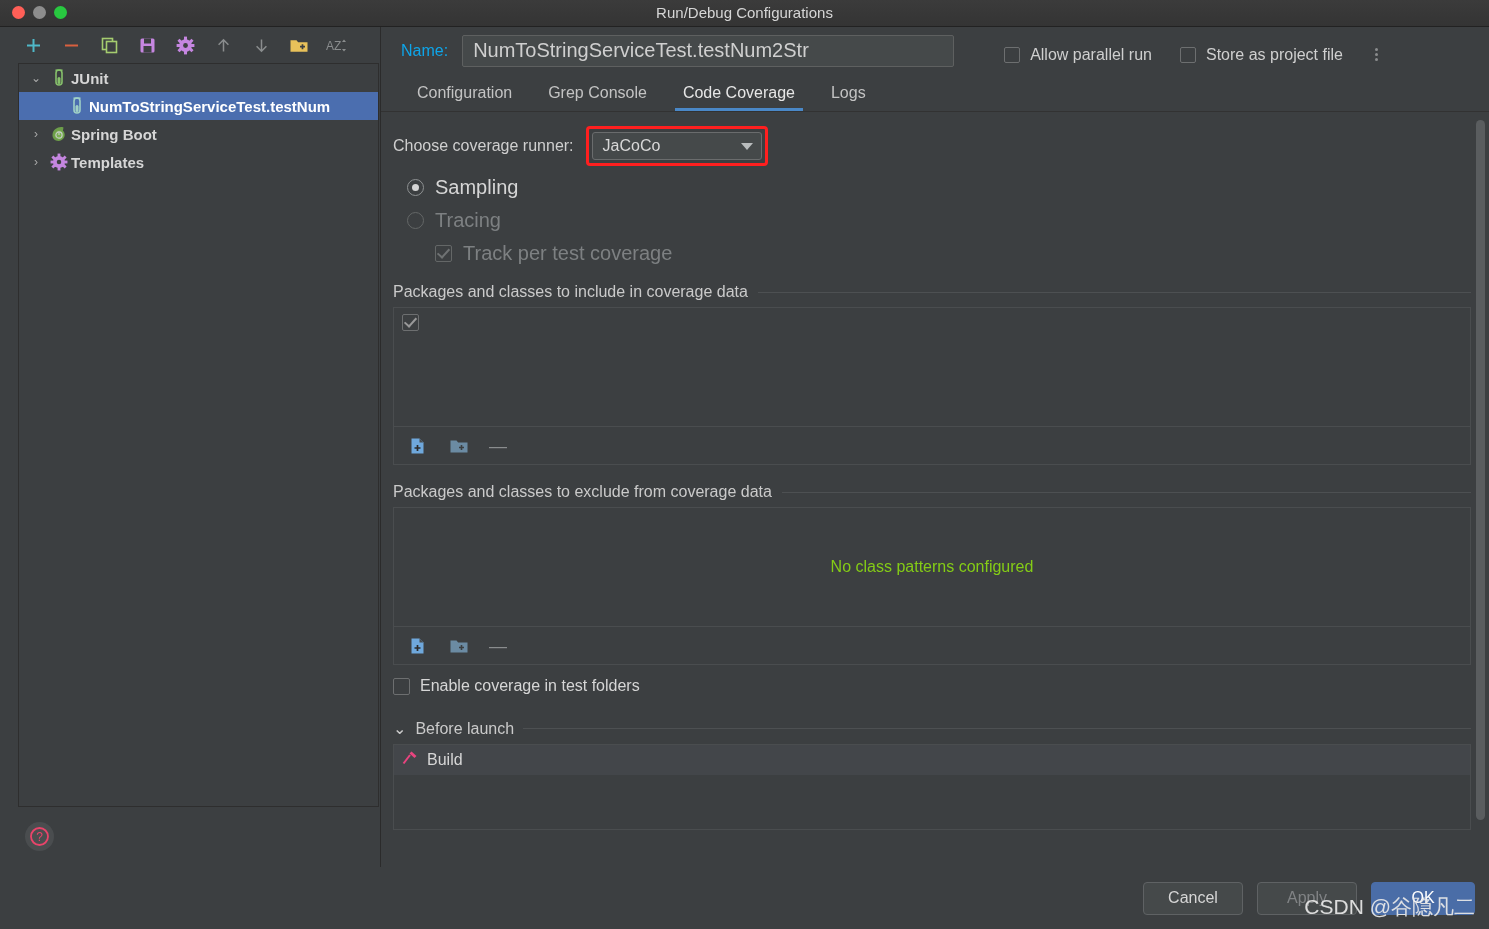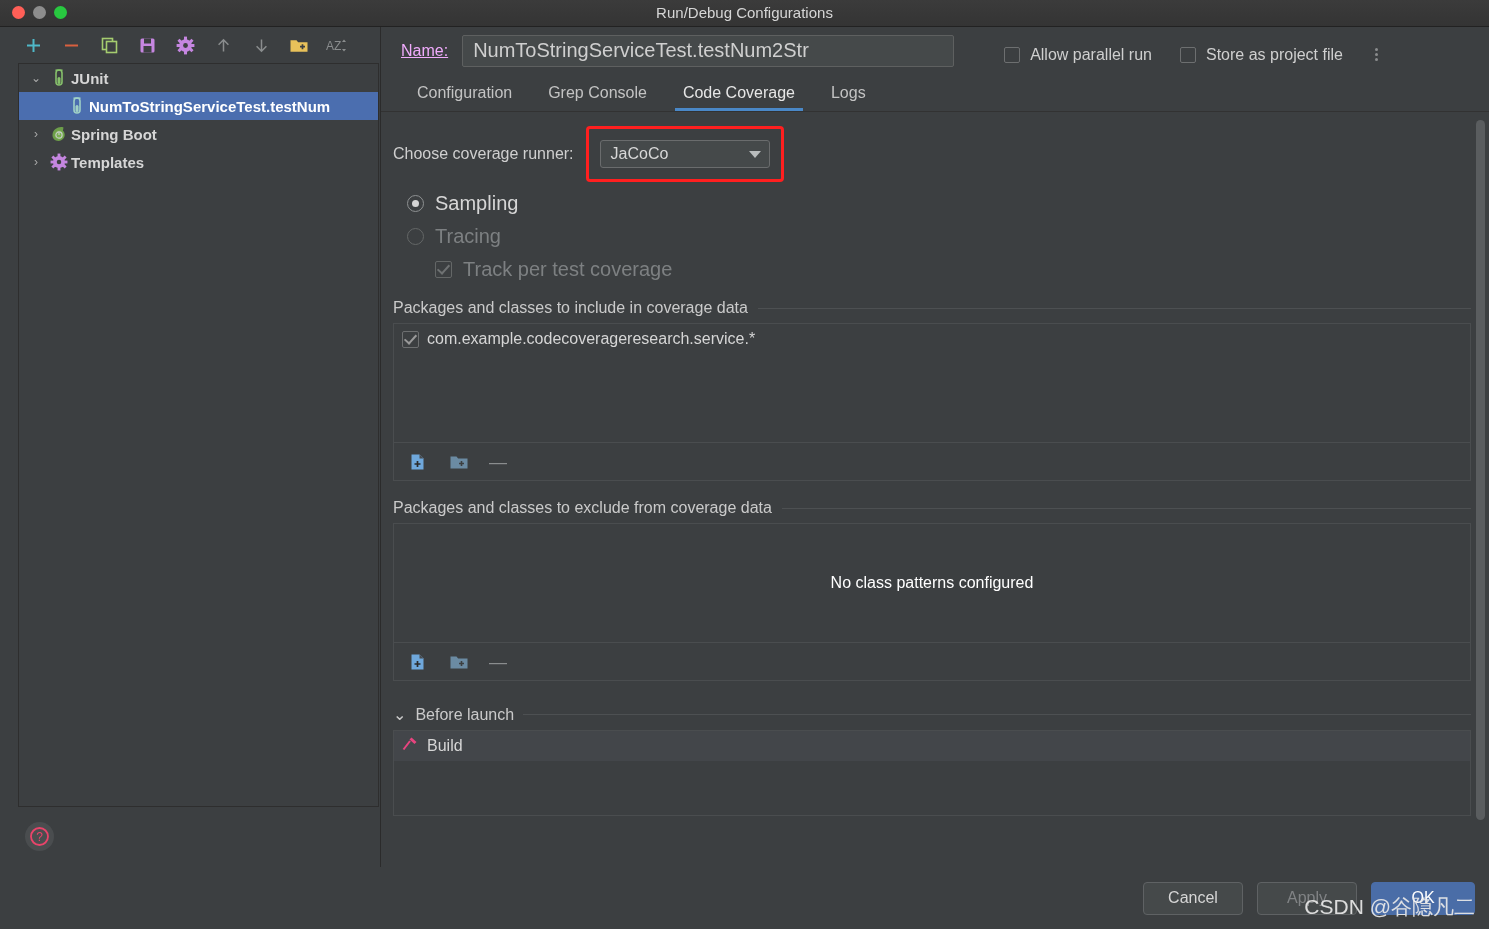--- a/index.html
+++ b/index.html
@@ -86,21 +86,21 @@
   .rightpane {
     flex: 1; min-width: 0;
     background: #3c3f41;
     display: flex; flex-direction: column;
     position: relative;
   }
   .namerow {
     height: 47px; display: flex; align-items: center;
     padding: 0 0 0 20px; gap: 14px;
   }
-  .namelabel { color: #f0abfc; font-size: 16px; text-decoration: underline; }
+  .namelabel { color: #0ea5e9; font-size: 16px; }
   .nameinput {
     width: 492px; height: 32px;
     background: #45494a; border: 1px solid #5e6060;
     color: #cfcfcf; font-size: 20px;
     padding: 0 10px; font-family: "Liberation Sans", sans-serif;
     border-radius: 2px;
   }
   .topchecks { display: flex; align-items: center; gap: 28px; margin-left: 36px; margin-top: 8px; }
   .chkwrap { display: flex; align-items: center; gap: 10px; color: #cfcfcf; font-size: 16px; }
   .chkbox {
@@ -135,21 +135,21 @@
   .content {
     flex: 1; min-height: 0; position: relative;
     padding: 0 18px 0 12px;
     overflow: hidden;
   }
 
   .runnerrow { display: flex; align-items: center; padding: 14px 0 0 0; }
   .runnerlabel { color: #cfcfcf; font-size: 16px; margin-left: 0; }
   .redbox {
     border: 3px solid #ff1f1f; border-radius: 4px;
-    padding: 11px; margin-left: 12px;
+    padding: 3px; margin-left: 12px;
   }
   .combo {
     width: 170px; height: 28px;
     background: #45494a; border: 1px solid #6a6c6d; border-radius: 3px;
     display: flex; align-items: center; justify-content: space-between;
     padding: 0 8px 0 10px; color: #d8d8d8; font-size: 16px;
   }
   .caret {
     width: 0; height: 0; border-left: 6px solid transparent;
     border-right: 6px solid transparent; border-top: 7px solid #b9bcbd;
@@ -183,21 +183,21 @@
     border: 1px solid #4a4d4f;
     background: #3c3f41;
     position: relative;
   }
   .listbody { height: 118px; position: relative; }
   .listrow {
     display: flex; align-items: center; gap: 8px;
     padding: 6px 8px 0 8px; color: #d6d6d6; font-size: 16px;
   }
   .listbody.empty { display: flex; align-items: center; justify-content: center; }
-  .emptytext { color: #ffffff; font-size: 16px; }
+  .emptytext { color: #84cc16; font-size: 16px; }
   .listtoolbar {
     height: 38px; border-top: 1px solid #4a4d4f;
     display: flex; align-items: center; gap: 20px; padding-left: 14px;
   }
   .lticon { width: 20px; height: 20px; display: flex; align-items: center; justify-content: center; }
   .minus-ic { color: #8a8d8e; font-size: 18px; line-height: 1; }
 
   .bottomchk { display: flex; align-items: center; gap: 10px; margin-top: 12px; color: #d6d6d6; font-size: 16px; }
   .chkbox.lg { width: 17px; height: 17px; flex: 0 0 17px; }
 
@@ -450,21 +450,20 @@
         </div>
 
         <div class="grouphdr">
           <span>Packages and classes to include in coverage data</span>
           <span class="line"></span>
         </div>
         <div class="listbox">
           <div class="listbody">
             <div class="listrow">
               <span class="chkbox lg checked"></span>
-              <span>com.example.codecoverageresearch.service.*</span>
             </div>
           </div>
           <div class="listtoolbar">
             <div class="lticon">
               <svg width="18" height="18" viewBox="0 0 18 18">
                 <path d="M2.5 1.5h8l4 4v11h-12z" fill="#6fa8dc"></path>
                 <path d="M10.5 1.5v4h4" fill="#4a4d4f"></path>
                 <path d="M8.5 8v6M5.5 11h6" stroke="#2b2b2b" stroke-width="1.7"></path>
               </svg>
             </div>
@@ -497,20 +496,24 @@
             <div class="lticon">
               <svg width="19" height="18" viewBox="0 0 19 18">
                 <path d="M1.5 3.5h6l1.6 2h9.4v10H1.5z" fill="#6b8ba3"></path>
                 <path d="M12.5 8v5M10 10.5h5" stroke="#3c3f41" stroke-width="1.6"></path>
               </svg>
             </div>
             <div class="lticon minus-ic">—</div>
           </div>
         </div>
 
+        <label class="bottomchk">
+          <span class="chkbox lg"></span>
+          <span>Enable coverage in test folders</span>
+        </label>
 
         <div class="beforelaunch">
           <span>⌄</span>
           <span>Before launch</span>
           <span class="line"></span>
         </div>
         <div class="blbox">
           <div class="blrow">
             <span>
               <svg width="16" height="16" viewBox="0 0 16 16">

